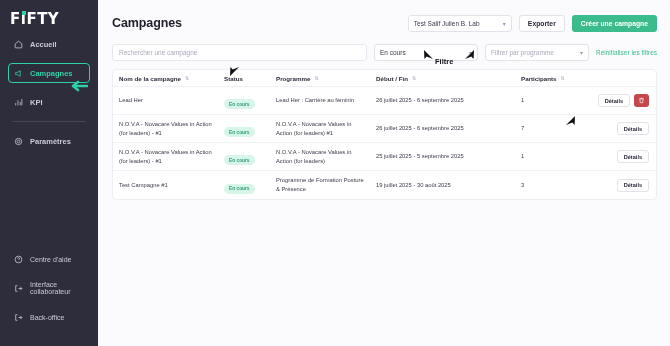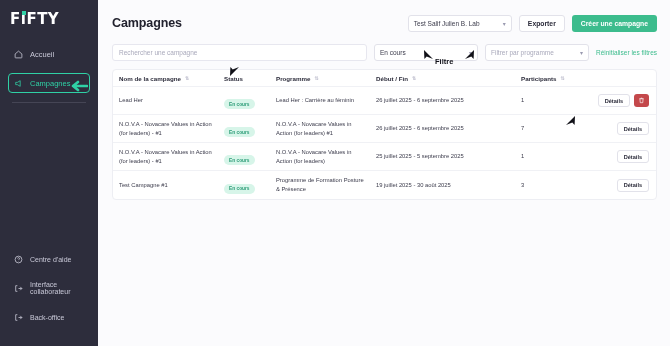--- a/index.html
+++ b/index.html
@@ -23,21 +23,21 @@
   .logo-wrap { padding: 10px 0 0 10px; height: 34px; }
   .logo {
     font-size: 15px; font-weight: 700; letter-spacing: 0.5px;
     color: #ffffff; font-family: "DejaVu Sans", sans-serif;
     display: inline-block; position: relative;
   }
   .logo .dot {
     position: absolute; width: 4px; height: 4px;
     background: #2fd0a5; left: 12px; top: 1px;
   }
-  .nav { margin-top: 10px; }
+  .nav { margin-top: 0; font-weight: bold; }
   .nav-item {
     display: flex; align-items: center; gap: 7px;
     height: 20px; margin: 0 8px 9px 8px;
     padding: 0 5px;
     font-size: 7.5px; color: #c9c9d8;
     border-radius: 4px; cursor: pointer;
     border: 1px solid transparent;
   }
   .nav-item.active {
     border: 1px solid #2fd0a5;
@@ -172,23 +172,40 @@
         <span>Accueil</span>
       </div>
       <div class="nav-item active">
         <span class="ic">
           <svg viewBox="0 0 16 16" fill="none" stroke="currentColor" stroke-width="1.4">
               <path d="M3 6v4h3l5 3V3L6 6H3z"></path>
             </svg>
         </span>
         <span>Campagnes</span>
       </div>
+      <div class="nav-item">
+        <span class="ic">
+          <svg viewBox="0 0 16 16" fill="none" stroke="currentColor" stroke-width="1.4">
+              <path d="M3 13V9M7 13V4M11 13V7M14 13V2"></path>
+            </svg>
+        </span>
+        <span>KPI</span>
+      </div>
 
       <div class="sb-divider"></div>
 
+      <div class="nav-item">
+        <span class="ic">
+          <svg viewBox="0 0 16 16" fill="none" stroke="currentColor" stroke-width="1.4">
+              <circle cx="8" cy="8" r="2.4"></circle>
+              <circle cx="8" cy="8" r="5.6"></circle>
+            </svg>
+        </span>
+        <span>Paramètres</span>
+      </div>
     </nav>
 
     <div class="sb-arrow">
       <svg viewBox="0 0 22 12" width="22" height="12">
           <path d="M21 6H7M7 6l5-4M7 6l5 4" stroke="#2fd0a5" stroke-width="2.6" fill="none" stroke-linecap="round" stroke-linejoin="round"></path>
         </svg>
     </div>
 
     <div class="sidebar-bottom">
       <div class="nav-item">

